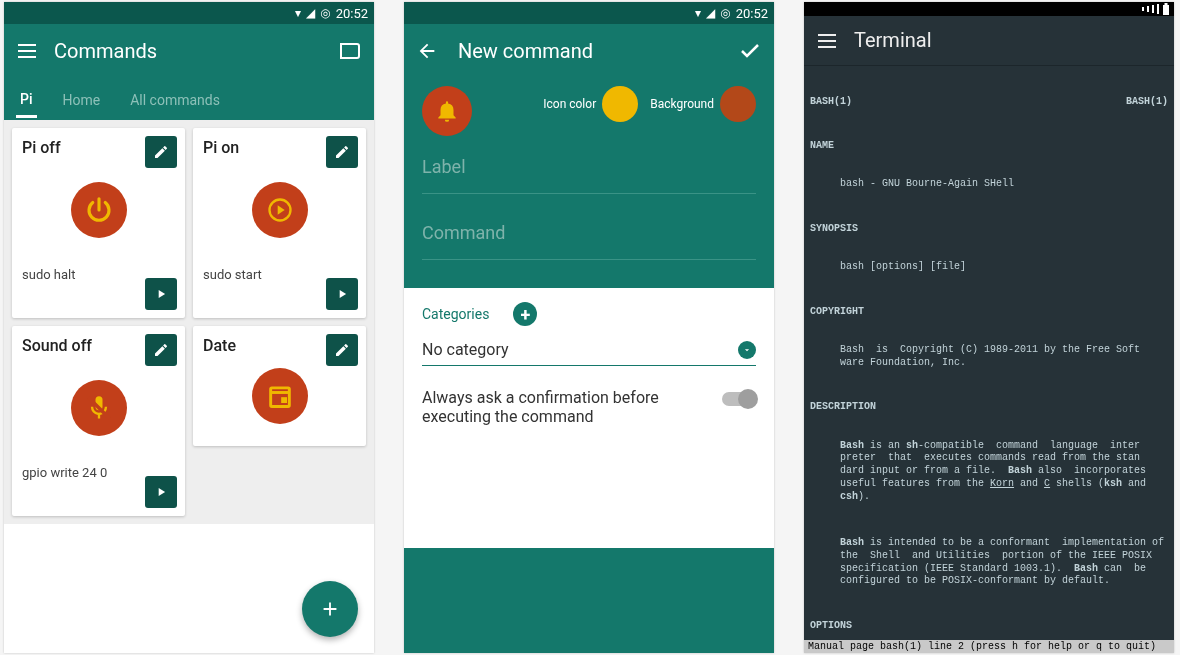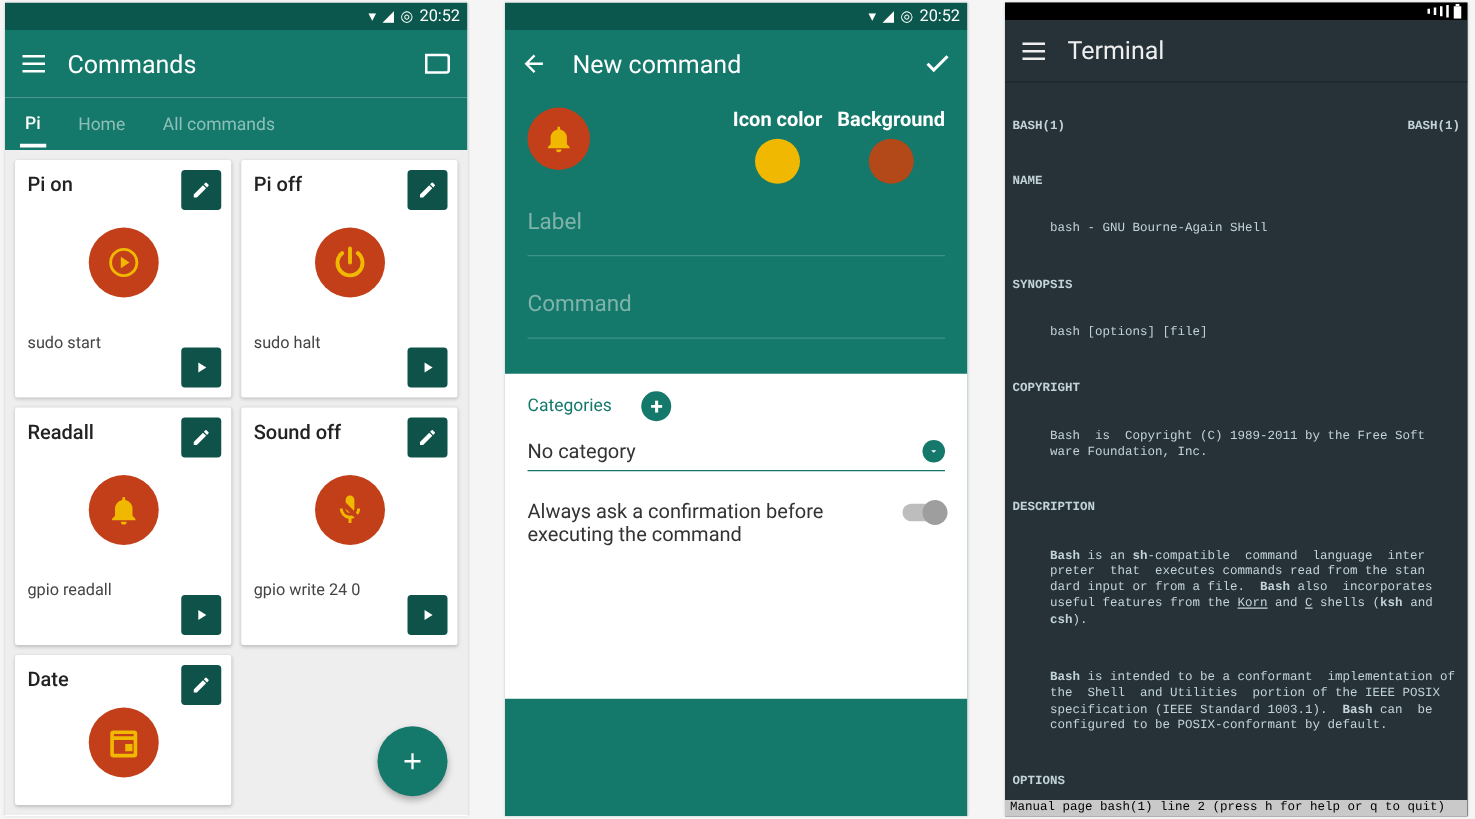--- a/index.html
+++ b/index.html
@@ -93,21 +93,21 @@
   background:#14786b; display:flex; align-items:center; justify-content:center;
   box-shadow:0 3px 6px rgba(0,0,0,0.3);
 }
 
 .phone2-body { background:#14786b; height:calc(100% - 22px); }
 .toolbar2 { height:54px; display:flex; align-items:center; padding:0 12px; gap:20px; color:#fff;}
 .toolbar2 .title { font-size:20px; flex:1; }
 .color-row { display:flex; align-items:flex-start; padding:8px 18px 20px; gap:12px;}
 .avatar-circ { width:50px; height:50px; border-radius:50%; background:#c23f1a; display:flex; align-items:center; justify-content:center;}
 .color-spacer { flex:1; }
-.color-col { display:flex; flex-direction:column; align-items:center; gap:6px; color:#fff; font-size:16px;font-weight:bold;}
+.color-col { display:flex; flex-direction:row; align-items:center; gap:6px; color:#fff; font-size:12px;}
 .color-dot { width:36px; height:36px; border-radius:50%; }
 .input-block { padding:0 18px; margin-bottom:28px;}
 .input-label { color:#7fb3ab; font-size:18px; }
 .input-underline { border-bottom:1px solid #3a9386; margin-top:16px;}
 .white-panel { background:#fff; padding:14px 18px 0; min-height:260px;}
 .cat-row { display:flex; align-items:center; gap:24px; color:#14786b; font-size:14px; margin-bottom:10px;}
 .add-circ { width:24px; height:24px; border-radius:50%; background:#14786b; color:#fff; display:flex; align-items:center; justify-content:center; font-size:18px; font-weight:bold;}
 .select-row { display:flex; align-items:center; justify-content:space-between; border-bottom:1px solid #14786b; padding:4px 0 6px; font-size:16px; color:#333;}
 .chev { width:18px; height:18px; border-radius:50%; background:#14786b; display:flex; align-items:center; justify-content:center;}
 .confirm-row { display:flex; align-items:flex-start; gap:12px; margin-top:22px; font-size:16px; color:#333;}
@@ -146,20 +146,43 @@
     <div class="cast-icon"></div>
   </div>
   <div class="tabs">
     <div class="tab active">Pi</div>
     <div class="tab">Home</div>
     <div class="tab">All commands</div>
   </div>
   <div class="grid">
 
     <div class="card">
+      <div class="card-title">Pi off</div>
+      <div class="sq-btn edit-btn">
+        <svg width="16" height="16" viewBox="0 0 24 24" fill="#fff">
+            <path d="M3 17.25V21h3.75L17.81 9.94l-3.75-3.75L3 17.25zM20.71 7.04a1 1 0 0 0 0-1.41l-2.34-2.34a1 1 0 0 0-1.41 0l-1.83 1.83 3.75 3.75 1.83-1.83z"></path>
+          </svg>
+      </div>
+      <div class="card-icon-wrap">
+        <div class="circ">
+          <svg width="30" height="30" viewBox="0 0 24 24" fill="none" stroke="#f0b800" stroke-width="2.5" stroke-linecap="round">
+              <path d="M12 3v9"></path>
+              <path d="M7 6a8 8 0 1 0 10 0"></path>
+            </svg>
+        </div>
+      </div>
+      <div class="card-sub">sudo halt</div>
+      <div class="sq-btn play-btn">
+        <svg width="14" height="14" viewBox="0 0 24 24" fill="#fff">
+            <path d="M8 5v14l11-7z"></path>
+          </svg>
+      </div>
+    </div>
+
+    <div class="card">
       <div class="card-title">Pi on</div>
       <div class="sq-btn edit-btn">
         <svg width="16" height="16" viewBox="0 0 24 24" fill="#fff">
             <path d="M3 17.25V21h3.75L17.81 9.94l-3.75-3.75L3 17.25zM20.71 7.04a1 1 0 0 0 0-1.41l-2.34-2.34a1 1 0 0 0-1.41 0l-1.83 1.83 3.75 3.75 1.83-1.83z"></path>
           </svg>
       </div>
       <div class="card-icon-wrap">
         <div class="circ">
           <svg width="28" height="28" viewBox="0 0 24 24" fill="none" stroke="#f0b800" stroke-width="2">
               <circle cx="12" cy="12" r="9"></circle>
@@ -168,64 +191,20 @@
         </div>
       </div>
       <div class="card-sub">sudo start</div>
       <div class="sq-btn play-btn">
         <svg width="14" height="14" viewBox="0 0 24 24" fill="#fff">
             <path d="M8 5v14l11-7z"></path>
           </svg>
       </div>
     </div>
 
-    <div class="card">
-      <div class="card-title">Pi off</div>
-      <div class="sq-btn edit-btn">
-        <svg width="16" height="16" viewBox="0 0 24 24" fill="#fff">
-            <path d="M3 17.25V21h3.75L17.81 9.94l-3.75-3.75L3 17.25zM20.71 7.04a1 1 0 0 0 0-1.41l-2.34-2.34a1 1 0 0 0-1.41 0l-1.83 1.83 3.75 3.75 1.83-1.83z"></path>
-          </svg>
-      </div>
-      <div class="card-icon-wrap">
-        <div class="circ">
-          <svg width="30" height="30" viewBox="0 0 24 24" fill="none" stroke="#f0b800" stroke-width="2.5" stroke-linecap="round">
-              <path d="M12 3v9"></path>
-              <path d="M7 6a8 8 0 1 0 10 0"></path>
-            </svg>
-        </div>
-      </div>
-      <div class="card-sub">sudo halt</div>
-      <div class="sq-btn play-btn">
-        <svg width="14" height="14" viewBox="0 0 24 24" fill="#fff">
-            <path d="M8 5v14l11-7z"></path>
-          </svg>
-      </div>
-    </div>
-
-    <div class="card">
-      <div class="card-title">Readall</div>
-      <div class="sq-btn edit-btn">
-        <svg width="16" height="16" viewBox="0 0 24 24" fill="#fff">
-            <path d="M3 17.25V21h3.75L17.81 9.94l-3.75-3.75L3 17.25zM20.71 7.04a1 1 0 0 0 0-1.41l-2.34-2.34a1 1 0 0 0-1.41 0l-1.83 1.83 3.75 3.75 1.83-1.83z"></path>
-          </svg>
-      </div>
-      <div class="card-icon-wrap">
-        <div class="circ">
-          <svg width="28" height="28" viewBox="0 0 24 24" fill="#f0b800">
-              <path d="M12 22a2 2 0 0 0 2-2h-4a2 2 0 0 0 2 2zm6-6V11a6 6 0 0 0-5-5.91V4a1 1 0 1 0-2 0v1.09A6 6 0 0 0 6 11v5l-2 2v1h16v-1l-2-2z"></path>
-            </svg>
-        </div>
-      </div>
-      <div class="card-sub">gpio readall</div>
-      <div class="sq-btn play-btn">
-        <svg width="14" height="14" viewBox="0 0 24 24" fill="#fff">
-            <path d="M8 5v14l11-7z"></path>
-          </svg>
-      </div>
-    </div>
 
     <div class="card">
       <div class="card-title">Sound off</div>
       <div class="sq-btn edit-btn">
         <svg width="16" height="16" viewBox="0 0 24 24" fill="#fff">
             <path d="M3 17.25V21h3.75L17.81 9.94l-3.75-3.75L3 17.25zM20.71 7.04a1 1 0 0 0 0-1.41l-2.34-2.34a1 1 0 0 0-1.41 0l-1.83 1.83 3.75 3.75 1.83-1.83z"></path>
           </svg>
       </div>
       <div class="card-icon-wrap">
         <div class="circ">

